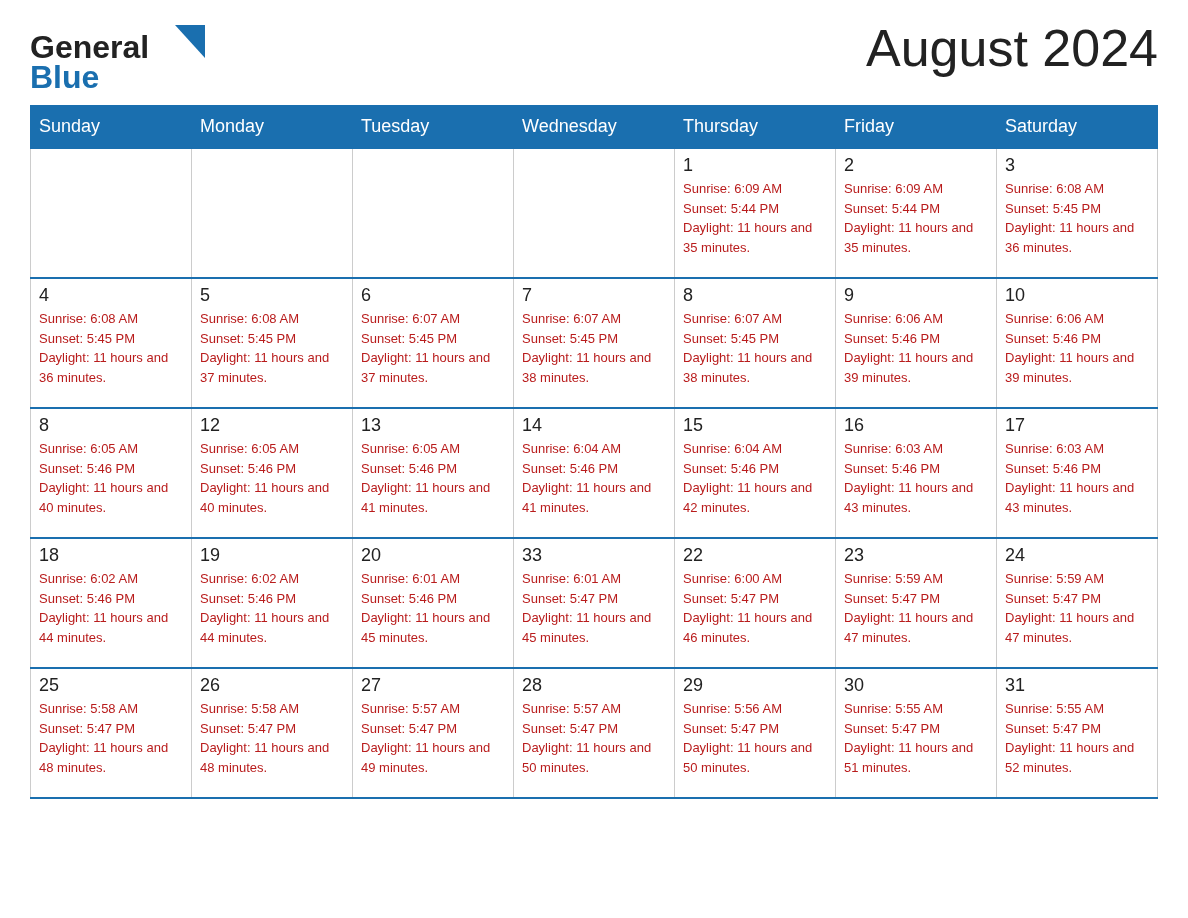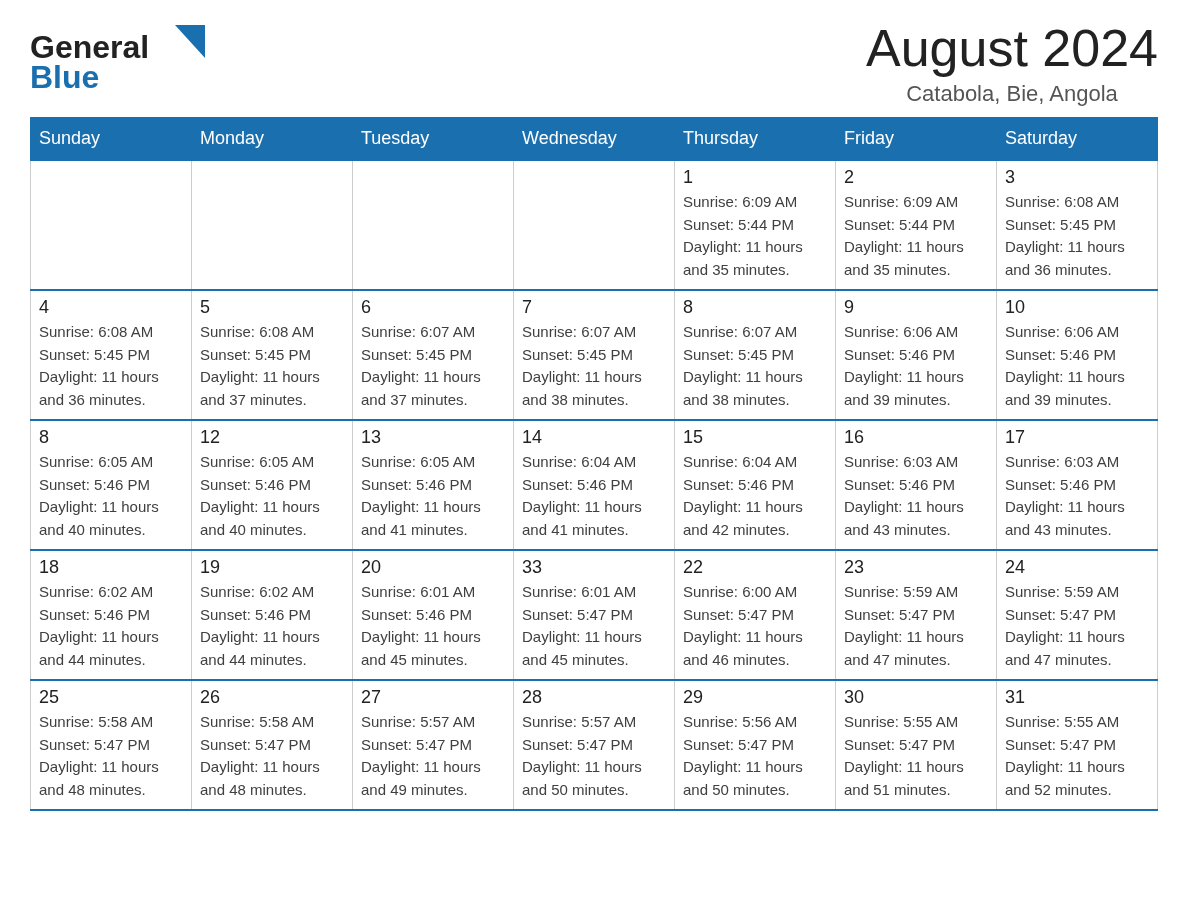--- a/index.html
+++ b/index.html
@@ -16,21 +16,21 @@
       justify-content: space-between;
       align-items: flex-start;
       margin-bottom: 10px;
     }
     .logo-area {
       display: flex;
       flex-direction: column;
       align-items: flex-start;
     }
     .title-area {
-      text-align: center;
+      text-align: left;
     }
     .month-title {
       font-size: 52px;
       font-weight: normal;
       color: #222;
       line-height: 1.1;
     }
     .location-title {
       font-size: 22px;
       color: #555;
@@ -65,22 +65,22 @@
       margin-left: 31px;
     }
     .day-number {
       font-size: 18px;
       font-weight: normal;
       color: #222;
       display: block;
       margin-bottom: 3px;
     }
     .day-info {
-      font-size: 15px;
-      color: #404040;
+      font-size: 13px;
+      color: #b91c1c;
       line-height: 1.5;
     }
     .empty-cell {
       background: #fff;
     }
     
     .logo-wrapper {
       display: flex;
       align-items: center;
     }
@@ -96,21 +96,20 @@
         <text x="0" y="38" font-family="Arial" font-size="32" font-weight="bold" fill="#222">General</text>
 
         <polygon points="145,5 175,5 175,38 145,5" fill="#1a6faf"></polygon>
 
         <text x="0" y="68" font-family="Arial" font-size="32" font-weight="bold" fill="#1a6faf">Blue</text>
       </svg>
     </div>
   </div>
   <div class="title-area">
     <div class="month-title">August 2024</div>
-    <div class="location-title">Catabola, Bie, Angola</div>
   </div>
 </div>
 
 <table class="calendar-table">
   <thead>
     <tr>
       <th>Sunday</th>
       <th>Monday</th>
       <th>Tuesday</th>
       <th>Wednesday</th>

